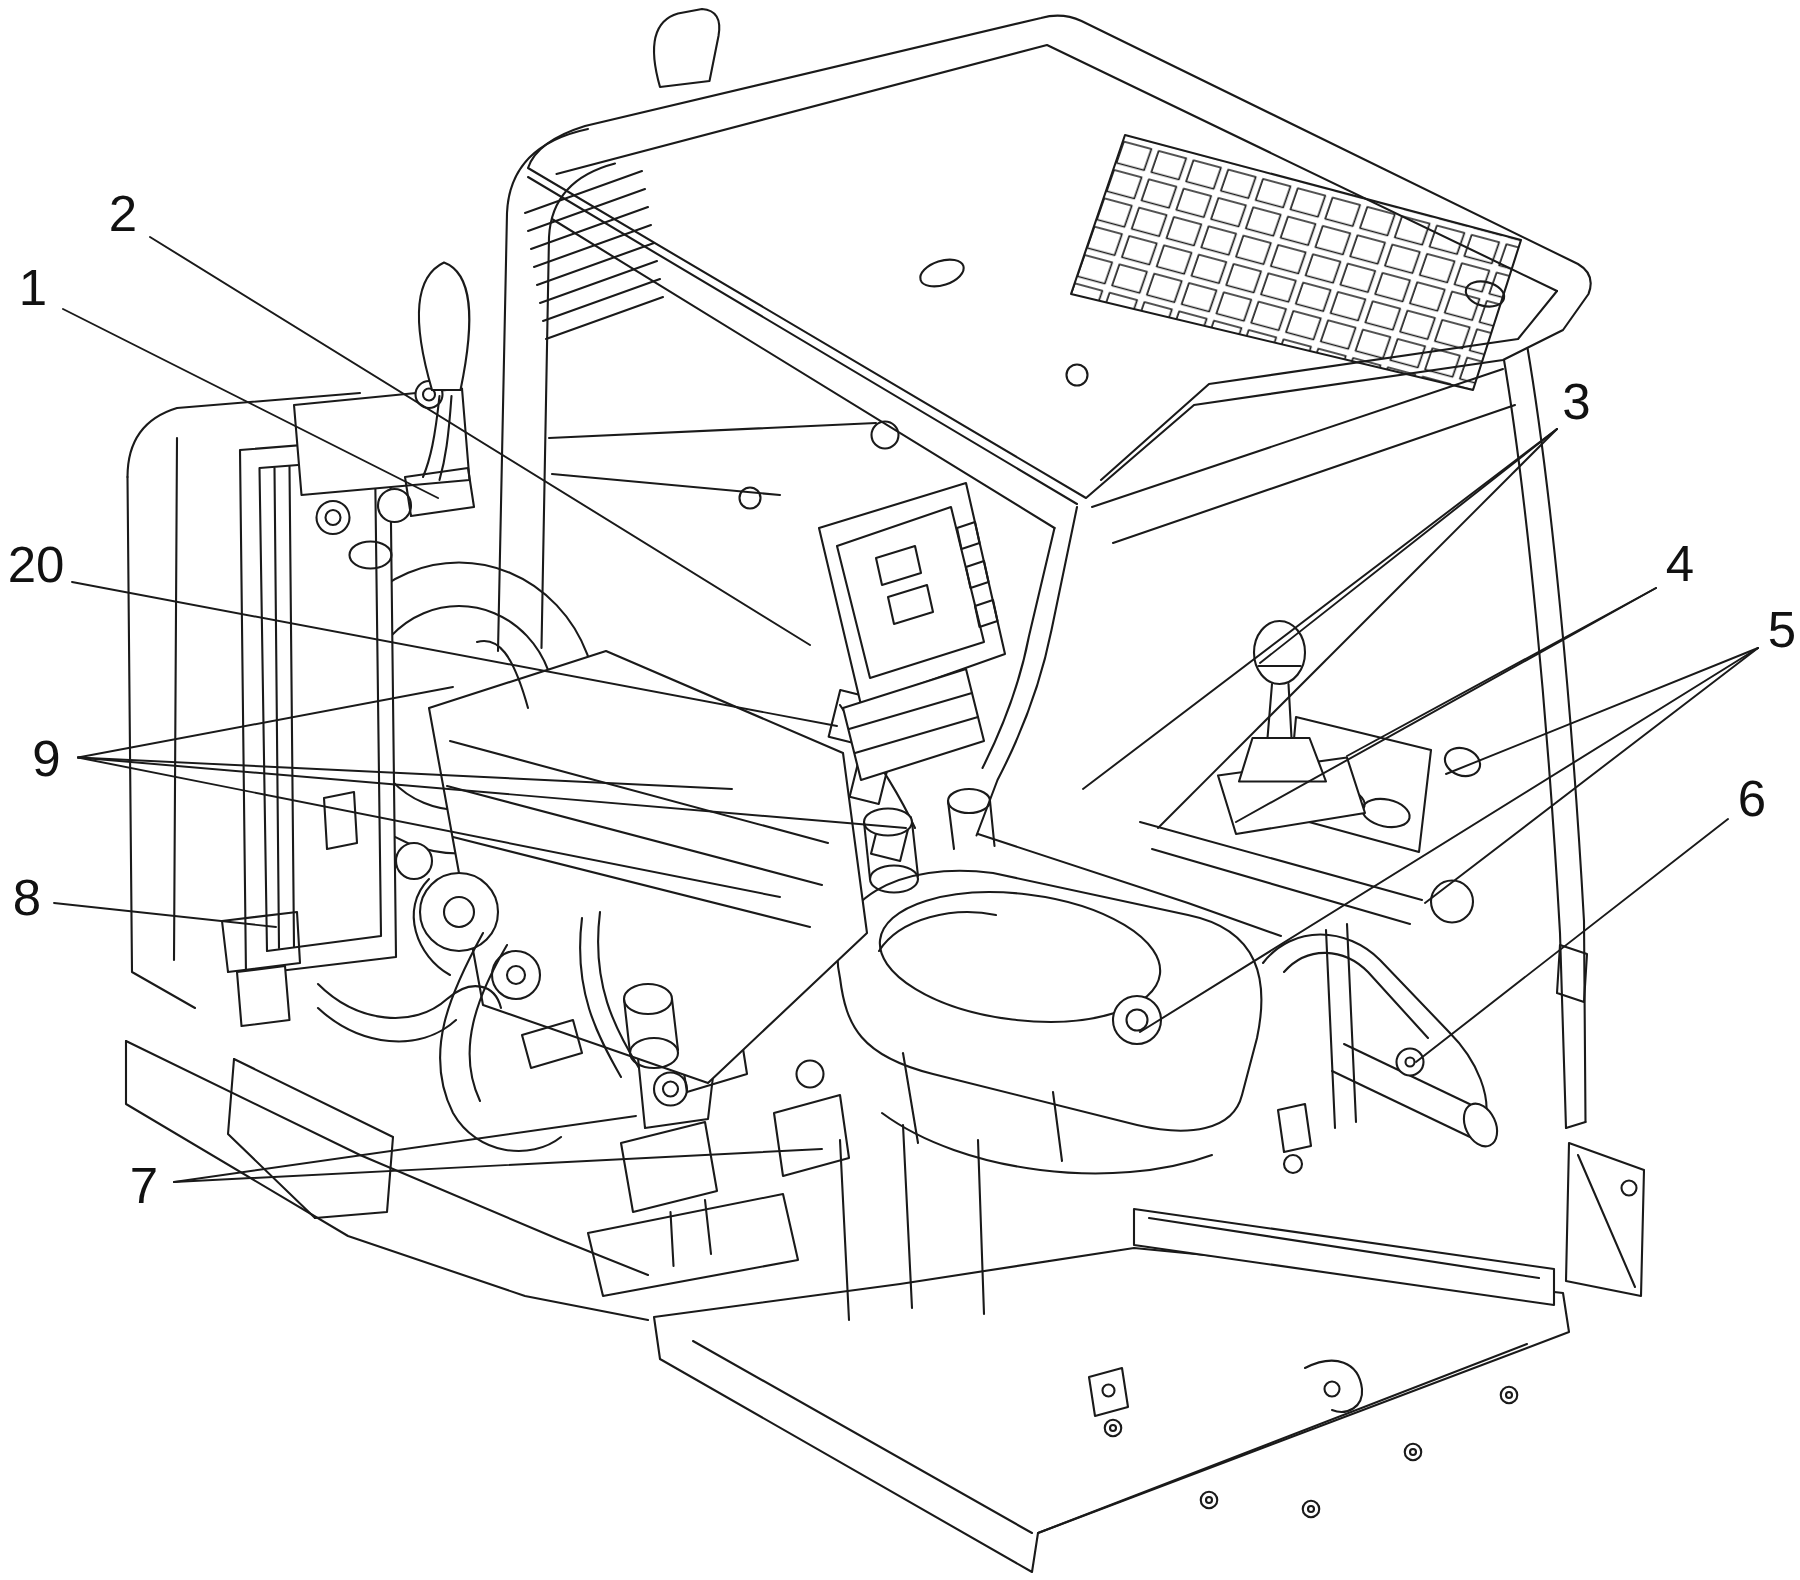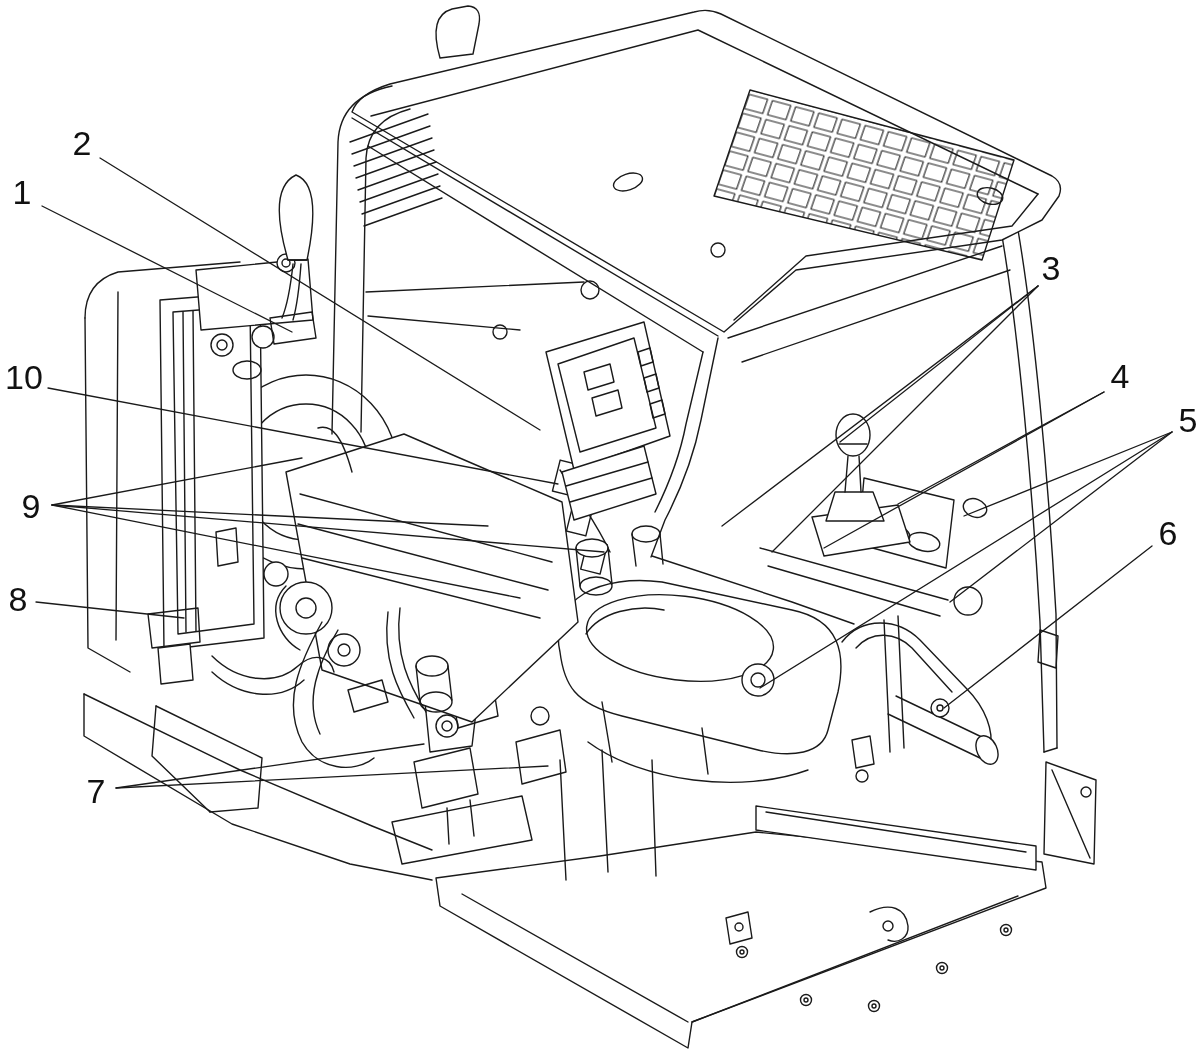--- a/index.html
+++ b/index.html
@@ -271,14 +271,14 @@
 
   <div class="callout" style="left: 22px; top: 192px;">1</div>
   <div class="callout" style="left: 82px; top: 143px;">2</div>
   <div class="callout" style="left: 1051px; top: 268px;">3</div>
   <div class="callout" style="left: 1120px; top: 376px;">4</div>
   <div class="callout" style="left: 1188px; top: 420px;">5</div>
   <div class="callout" style="left: 1168px; top: 533px;">6</div>
   <div class="callout" style="left: 96px; top: 791px;">7</div>
   <div class="callout" style="left: 18px; top: 599px;">8</div>
   <div class="callout" style="left: 31px; top: 506px;">9</div>
-  <div class="callout" style="left: 24px; top: 377px;">10</div>
+  <div class="callout" style="left: 24px; top: 377px;">20</div>
 </div>
 
 </body></html>

